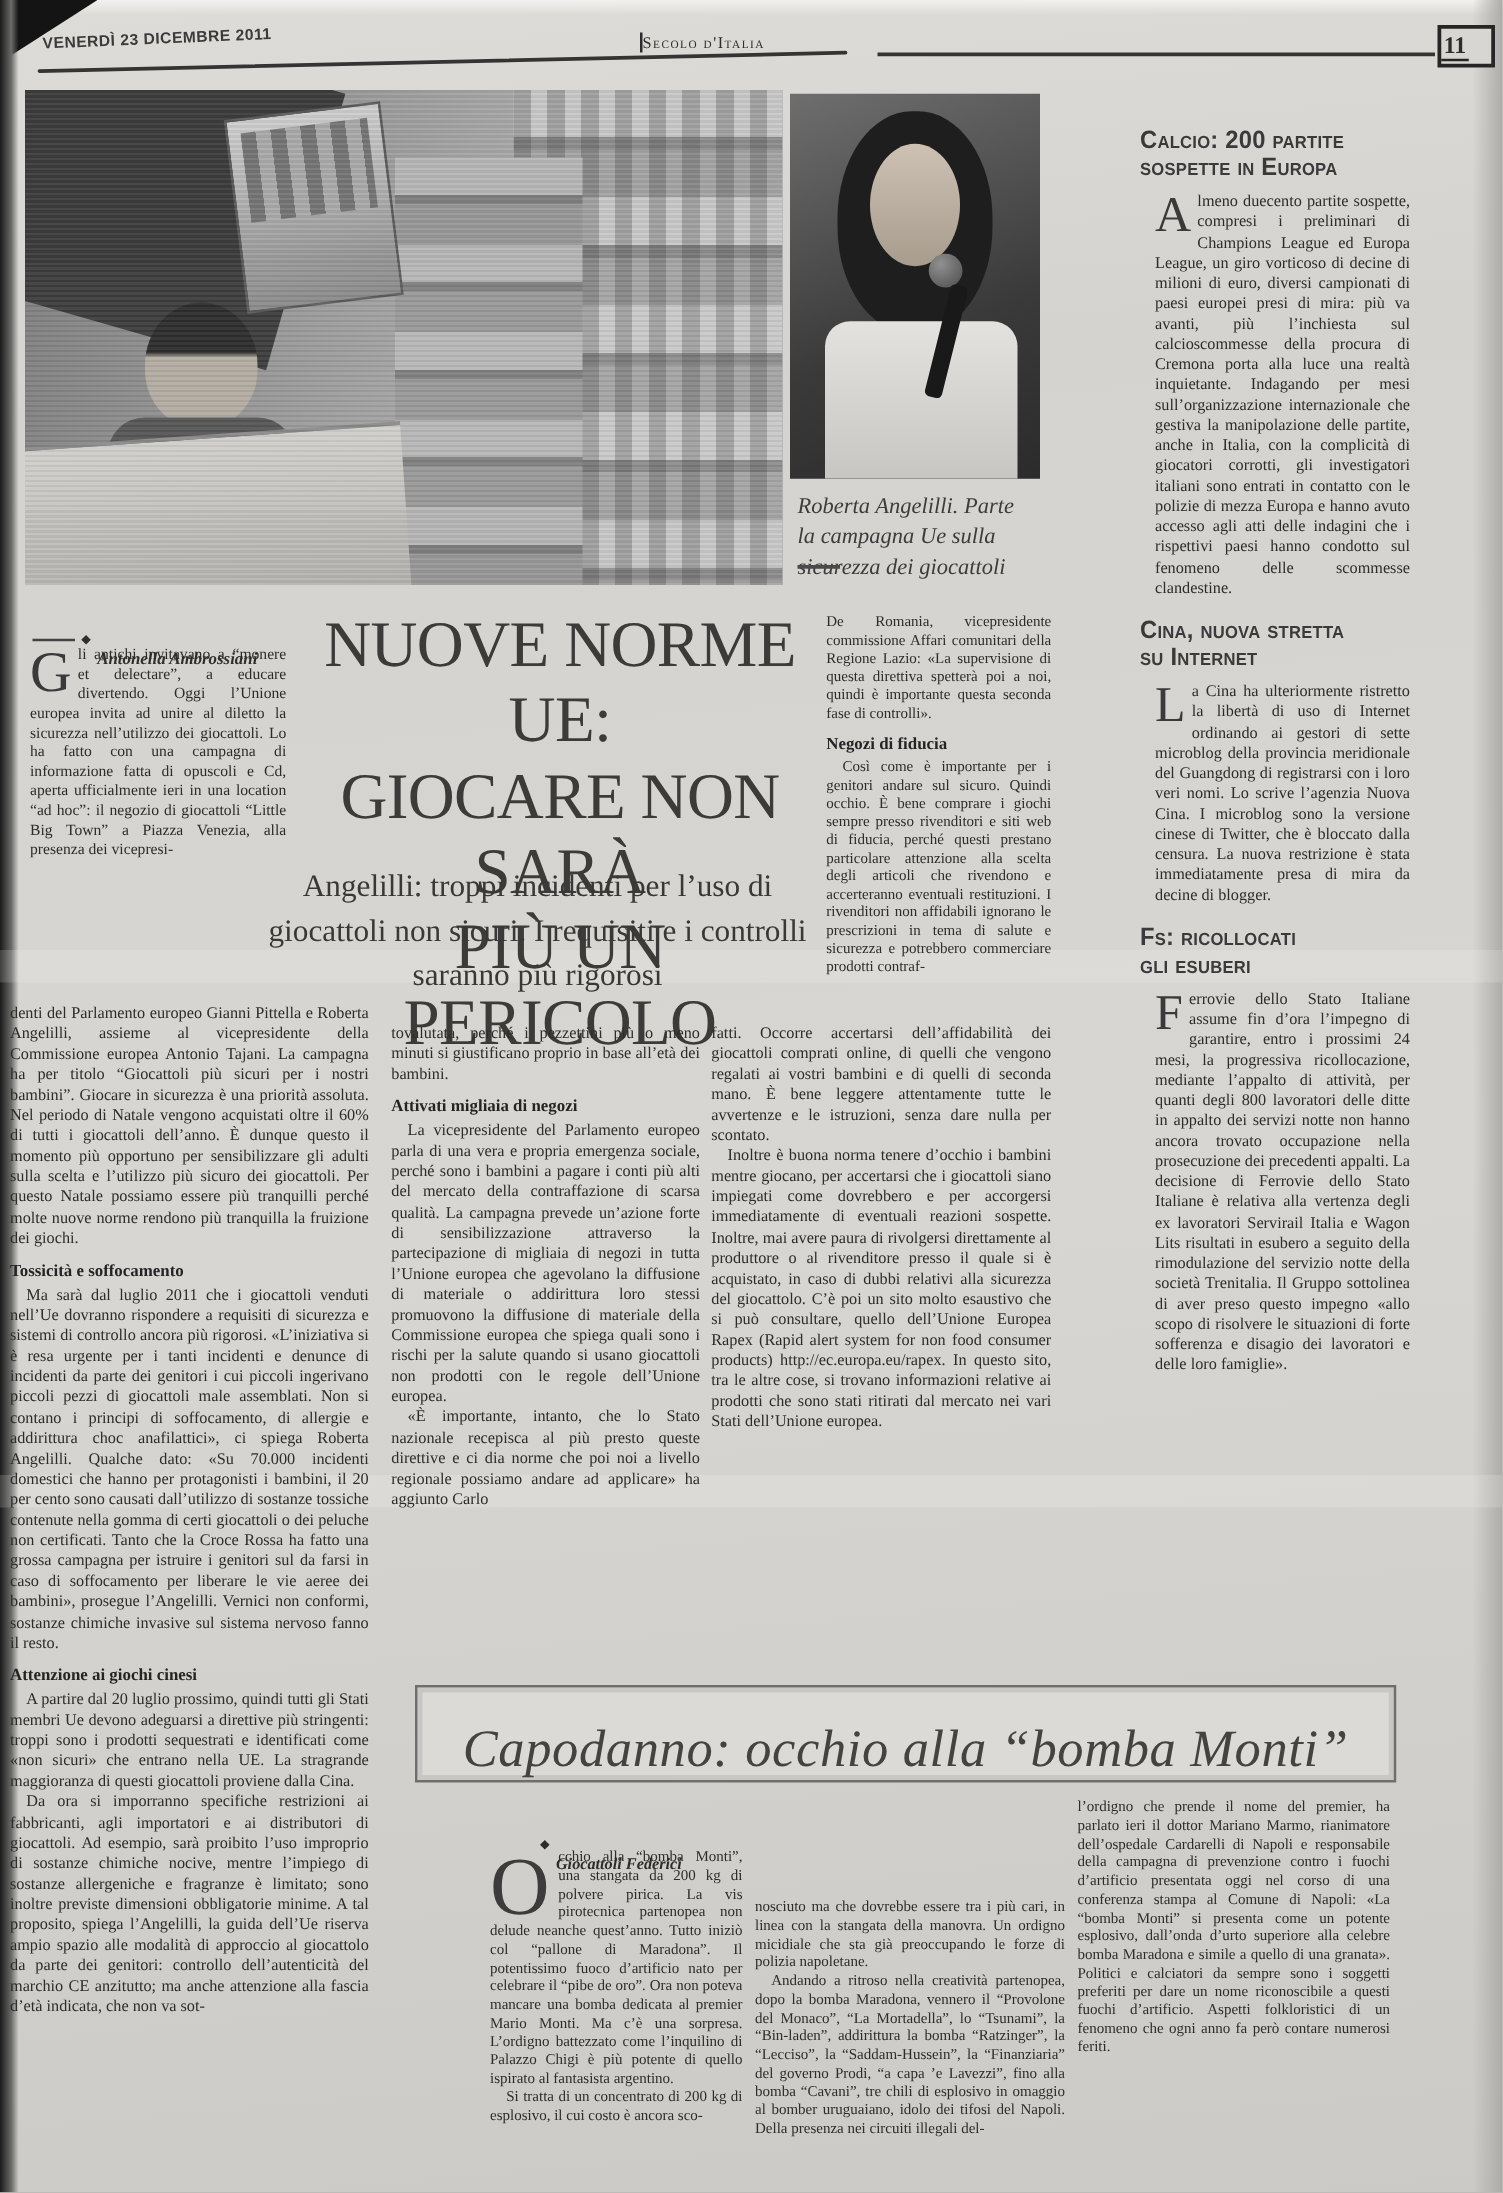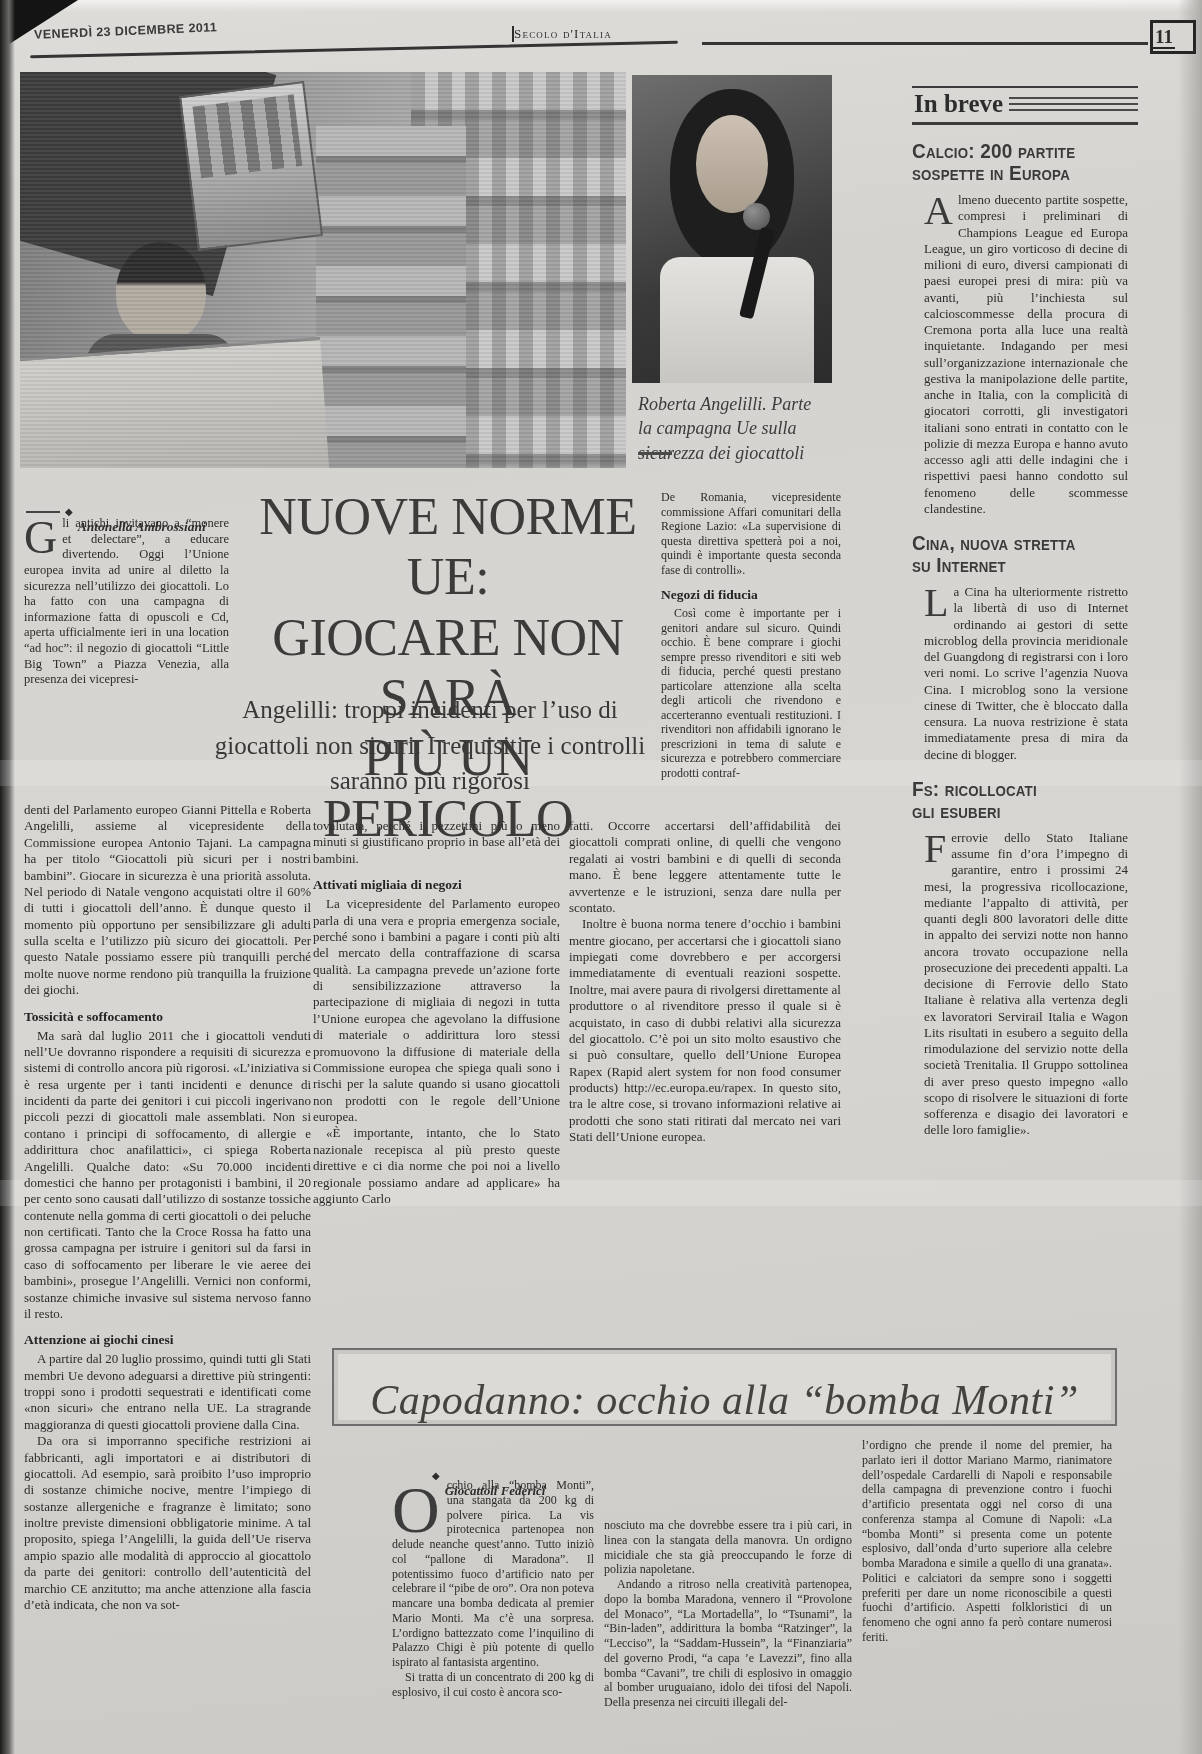--- a/index.html
+++ b/index.html
@@ -43,21 +43,21 @@
   
   .byline-main{position:absolute;left:26px;top:488px;display:flex;align-items:center;gap:5px;font-size:13.5px;color:#2f2f2f;}
   .byline-line{width:34px;height:2px;background:#444;}
   .byline-dia{font-size:10px;line-height:1;}
   .byline-name{font-style:italic;font-weight:bold;margin-top:31px;}
   .headline{position:absolute;left:233px;top:487px;width:430px;text-align:center;font-size:52px;line-height:1.16;color:#3d3b39;letter-spacing:-0.5px;}
   .headline span{display:block;}
   .subhead{position:absolute;left:197px;top:692px;width:466px;text-align:center;font-size:25px;line-height:1.42;color:#3a3836;}
   .col{position:absolute;}
   .colL1{left:24px;top:516px;width:205px;}
-  .colL2{left:24px;top:802px;width:287px;}
+  .colL2{left:8px;top:802px;width:287px;}
   .colC {left:661px;top:490px;width:180px;}
   .colA {left:313px;top:818px;width:247px;}
   .colB {left:569px;top:818px;width:272px;}
   .bp{font-size:13px;line-height:1.26;text-align:justify;margin:0;}
   .colL1 .bp{font-size:12.5px;line-height:1.25;}
   .colC .bp{font-size:12px;line-height:1.21;}
   .indent{text-indent:13px;}
   .colhead{font-size:13.5px;font-weight:bold;margin:10px 0 3px;color:#242424;}
   .dropcap{float:left;font-size:46px;line-height:.8;padding:4px 5px 0 0;color:#3a3a3a;}
   
@@ -114,24 +114,20 @@
     <div class="ps-hair"></div>
     <div class="ps-face"></div>
     <div class="ps-top"></div>
     <div class="ps-mic-head"></div>
     <div class="ps-mic"></div>
   </div>
   <div class="caption">Roberta Angelilli. Parte la campagna Ue sulla sicurezza dei giocattoli</div>
   <div class="caption-dash"></div>
 
   <div class="inbreve">
-    <div class="ib-titlebar">
-      <span class="ib-title">In breve</span>
-      <span class="ib-hatch"></span>
-    </div>
     <div class="ib-head">
       <span>Calcio: 200 partite</span><br>
       <span>sospette in Europa</span>
     </div>
     <p class="ib-body"><span class="ib-drop">A</span><span>lmeno duecento partite sospette, compresi i preliminari di Champions League ed Europa League, un giro vorticoso di decine di milioni di euro, diversi campionati di paesi europei presi di mira: più va avanti, più l’inchiesta sul calcioscommesse della procura di Cremona porta alla luce una realtà inquietante. Indagando per mesi sull’organizzazione internazionale che gestiva la manipolazione delle partite, anche in Italia, con la complicità di giocatori corrotti, gli investigatori italiani sono entrati in contatto con le polizie di mezza Europa e hanno avuto accesso agli atti delle indagini che i rispettivi paesi hanno condotto sul fenomeno delle scommesse clandestine.</span></p>
     <div class="ib-head">
       <span>Cina, nuova stretta</span><br>
       <span>su Internet</span>
     </div>
     <p class="ib-body"><span class="ib-drop">L</span><span>a Cina ha ulteriormente ristretto la libertà di uso di Internet ordinando ai gestori di sette microblog della provincia meridionale del Guangdong di registrarsi con i loro veri nomi. Lo scrive l’agenzia Nuova Cina. I microblog sono la versione cinese di Twitter, che è bloccato dalla censura. La nuova restrizione è stata immediatamente presa di mira da decine di blogger.</span></p>

